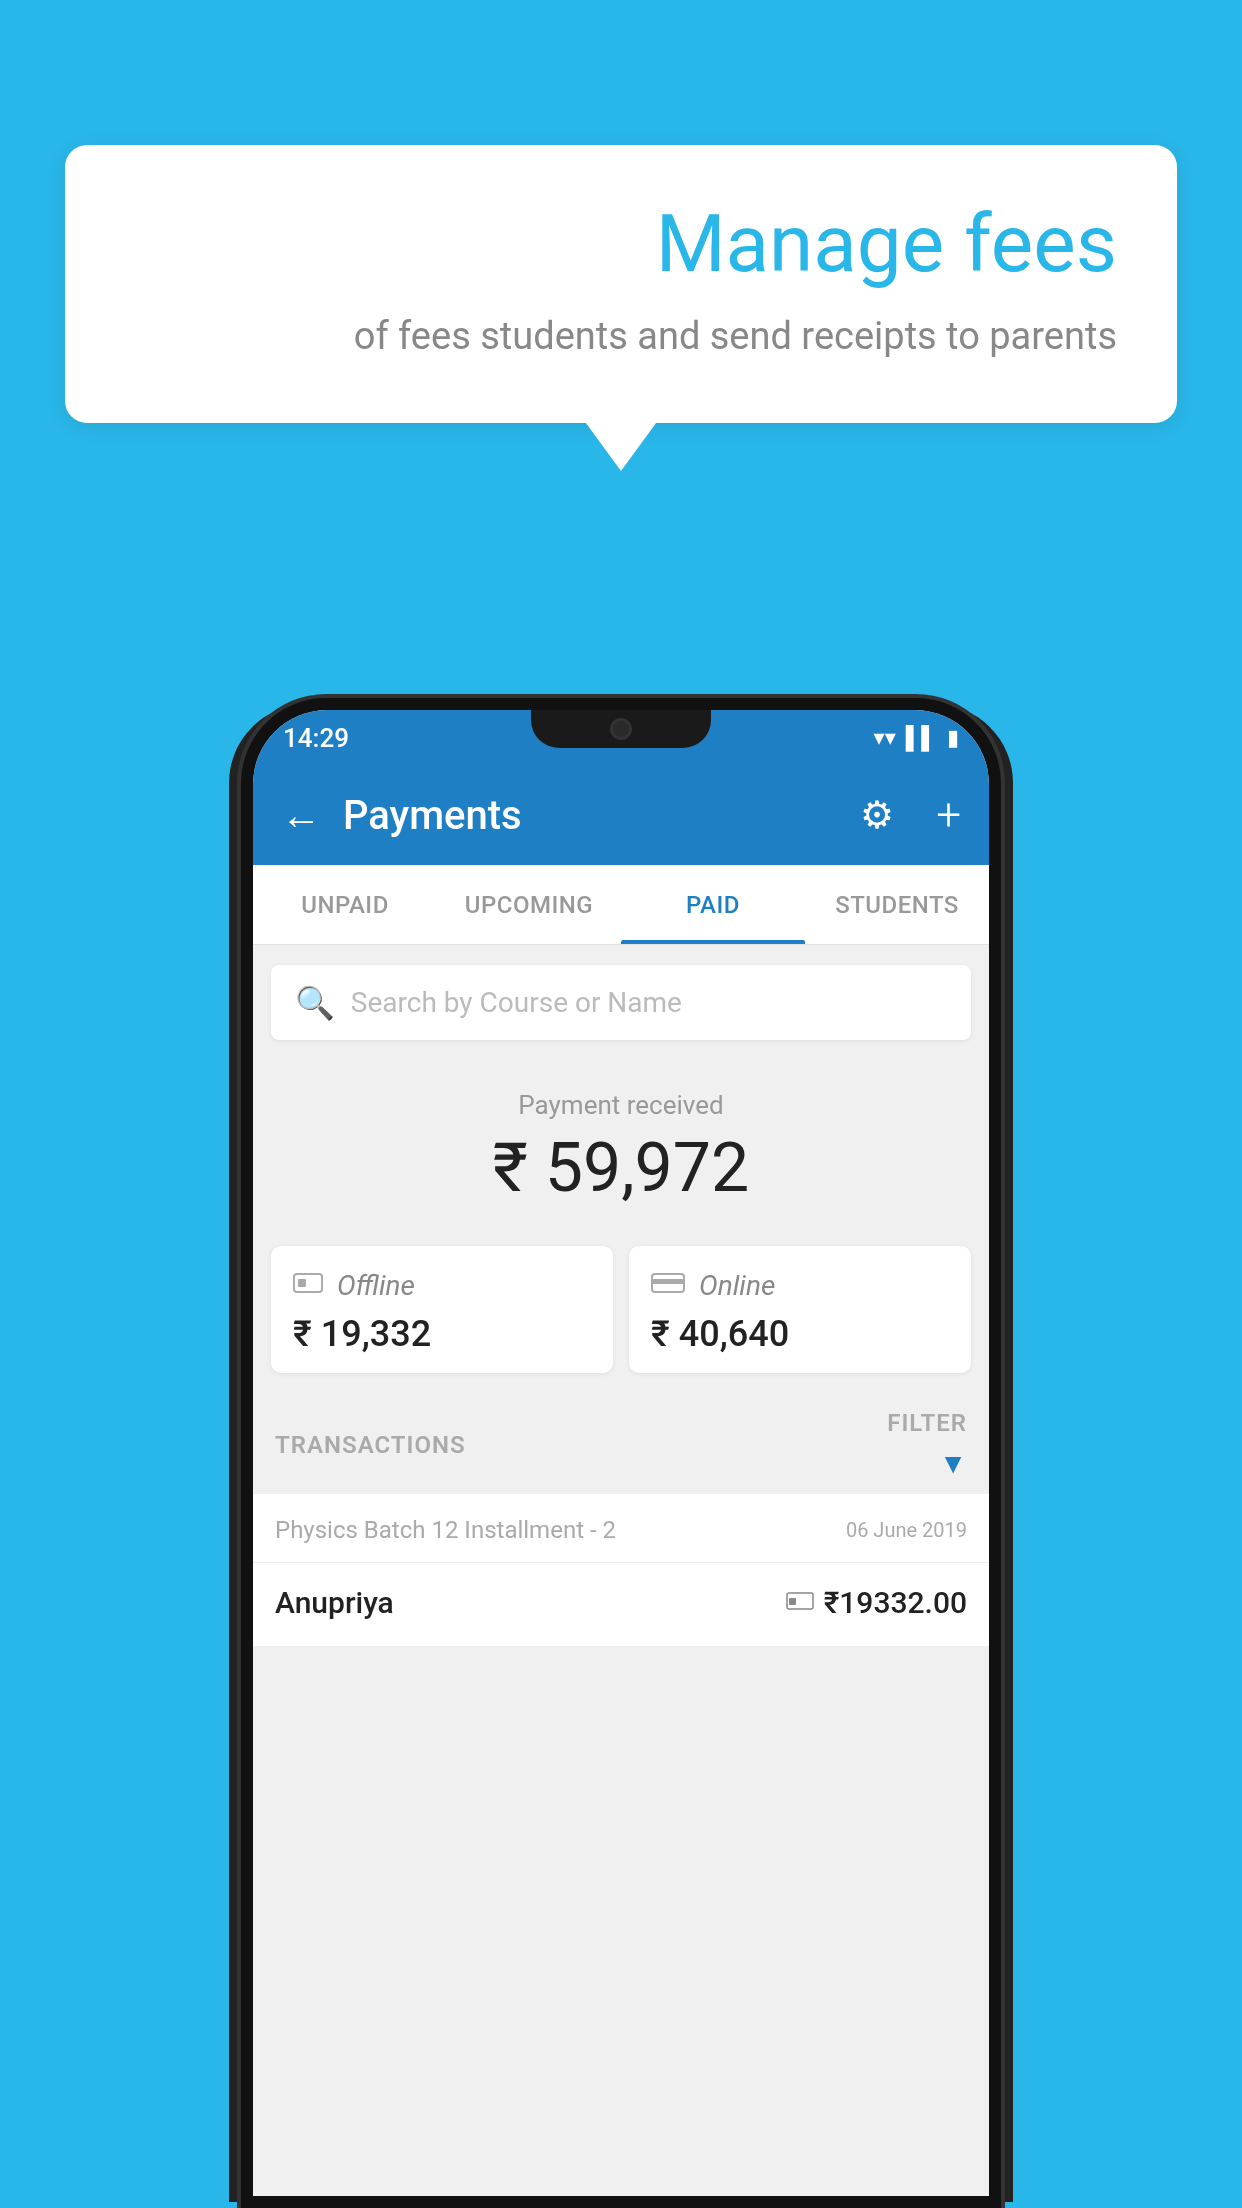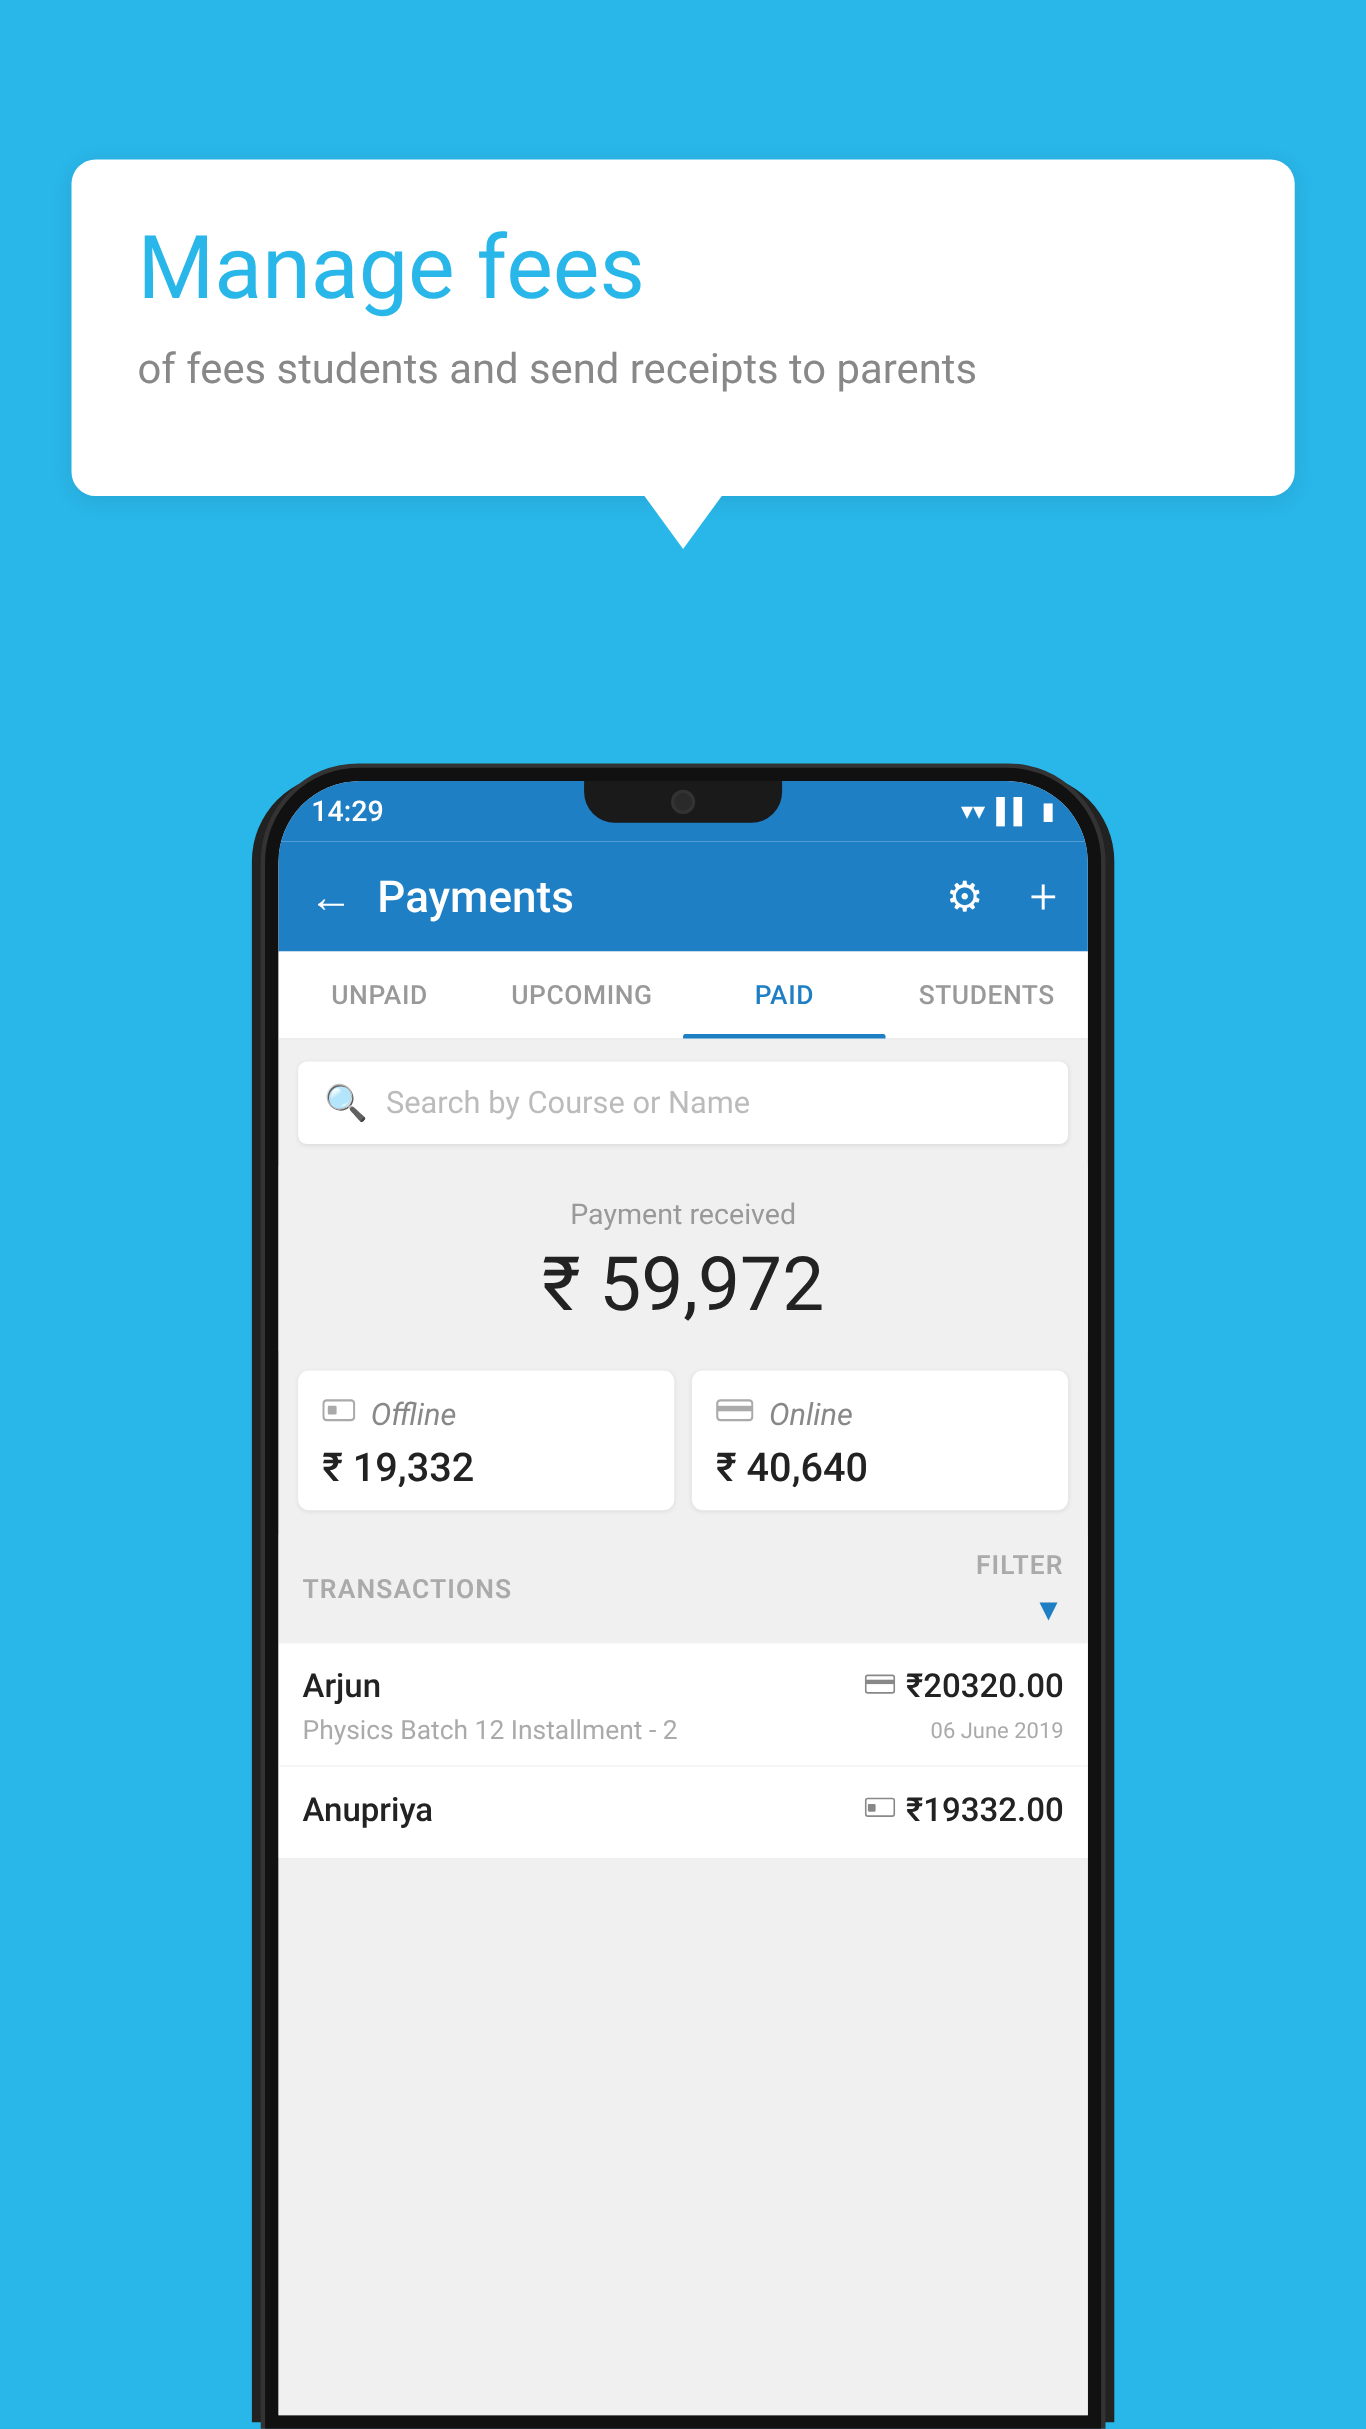--- a/index.html
+++ b/index.html
@@ -17,22 +17,22 @@
     .speech-bubble-container {
       position: absolute;
       top: 145px;
       left: 65px;
       right: 65px;
     }
 
     .speech-bubble {
       background: #fff;
       border-radius: 22px;
-      padding: 55px 60px 88px;
-      text-align: left;
+      padding: 55px 60px 60px;
+      text-align: right;
       position: relative;
       box-shadow: 0 4px 20px rgba(0,0,0,0.08);
     }
 
     .speech-bubble::after {
       content: '';
       position: absolute;
       bottom: -48px;
       left: 50%;
       transform: translateX(-50%);
@@ -523,32 +523,20 @@
         <span class="transactions-label">TRANSACTIONS</span>
         <div class="filter-row">
           <span class="filter-label">FILTER</span>
           <span class="filter-icon">▼</span>
         </div>
       </div>
 
       <div class="transaction-list">
 
         <div class="transaction-item">
-          <div class="transaction-row-top">
-            <span class="transaction-name">Arjun</span>
-            <div class="transaction-amount-row">
-              <span class="transaction-card-icon">
-                <svg width="28" height="22" viewBox="0 0 28 22">
-                    <rect x="1" y="3" width="26" height="16" rx="2" fill="none" stroke="#888" stroke-width="1.5"></rect>
-                    <rect x="1" y="7" width="26" height="4" fill="#888"></rect>
-                  </svg>
-              </span>
-              <span class="transaction-amount">₹20320.00</span>
-            </div>
-          </div>
           <div class="transaction-row-bottom">
             <span class="transaction-course">Physics Batch 12 Installment - 2</span>
             <span class="transaction-date">06 June 2019</span>
           </div>
         </div>
 
         <div class="transaction-item" style="border-bottom:none;">
           <div class="transaction-row-top">
             <span class="transaction-name">Anupriya</span>
             <div class="transaction-amount-row">

